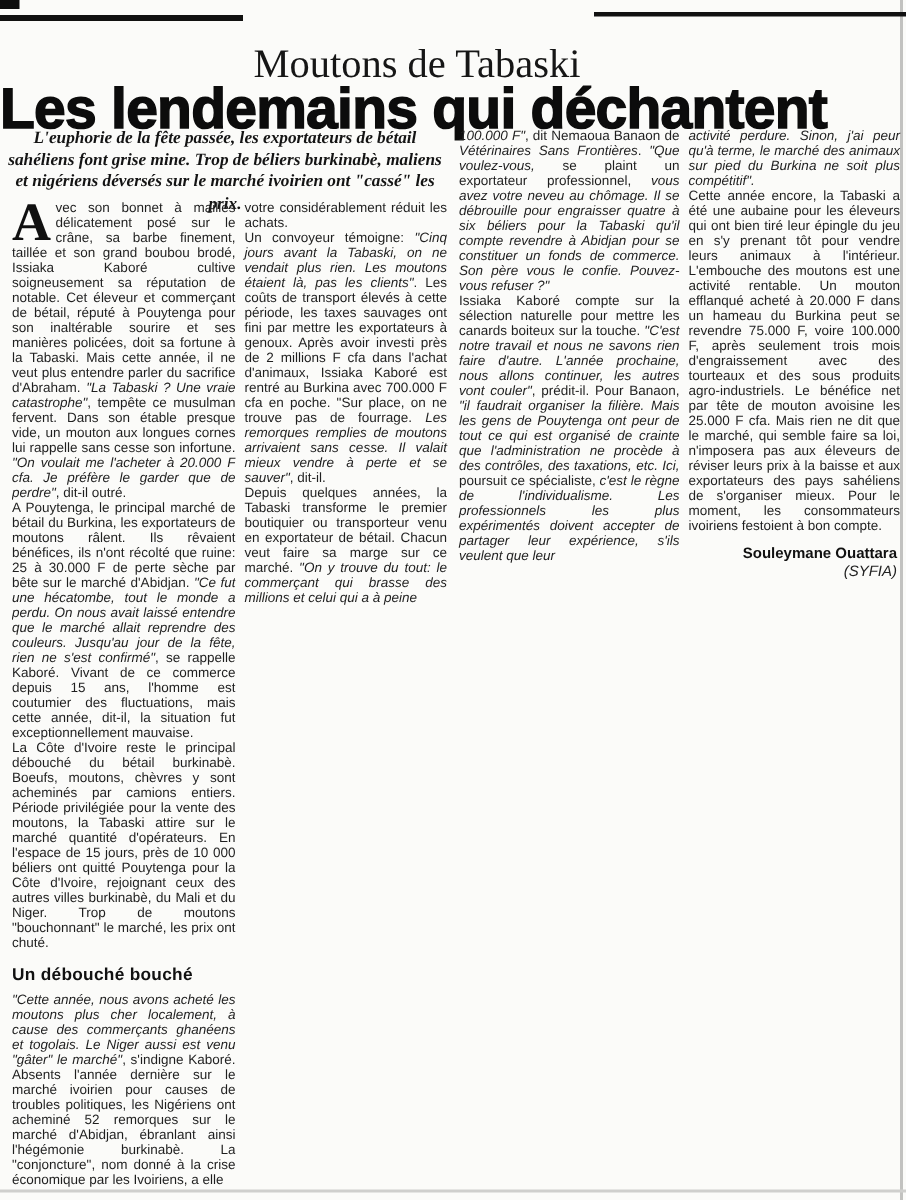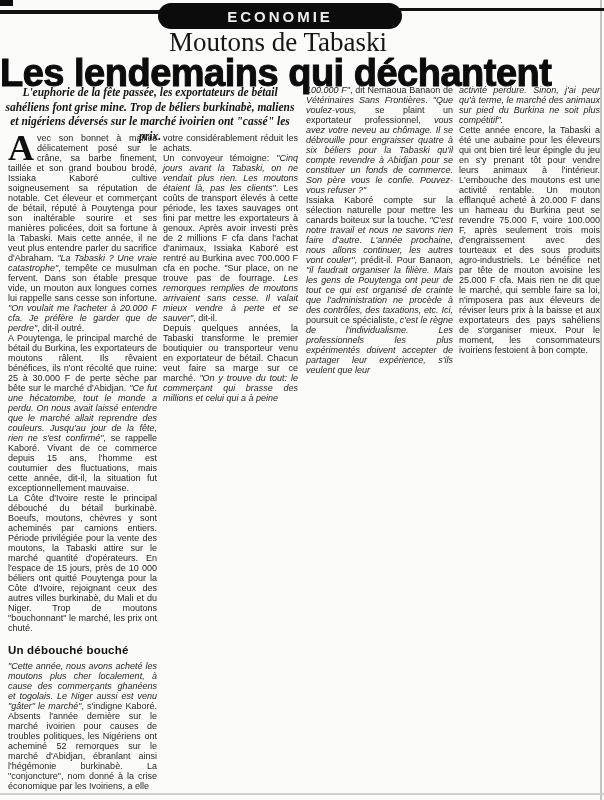--- a/index.html
+++ b/index.html
@@ -60,23 +60,20 @@
 </head>
 <body>
 
 <div class="page">
 
   <div class="corner-mark"></div>
   <div class="edge-right"></div>
   <div class="edge-bottom"></div>
 
   <div class="rule-left"></div>
-  <div class="pill">
-    <span>ECONOMIE</span>
-  </div>
   <div class="rule-right"></div>
 
   <div class="kicker">Moutons de Tabaski</div>
   <h1 class="headline">Les lendemains qui déchantent</h1>
   <div class="lede">L'euphorie de la fête passée, les exportateurs de bétail sahéliens font grise mine. Trop de béliers burkinabè, maliens et nigériens déversés sur le marché ivoirien ont "cassé" les prix.</div>
 
   <div class="col col1">
     <p><span class="dropcap">A</span><span><span>vec son bonnet à mailles délicatement posé sur le crâne, sa barbe finement, taillée et son grand boubou brodé, Issiaka Kaboré cultive soigneusement sa réputation de notable. Cet éleveur et commerçant de bétail, réputé à Pouytenga pour son inaltérable sourire et ses manières policées, doit sa fortune à la Tabaski. Mais cette année, il ne veut plus entendre parler du sacrifice d'Abraham. </span><span class="it">"La Tabaski ? Une vraie catastrophe"</span><span>, tempête ce musulman fervent. Dans son étable presque vide, un mouton aux longues cornes lui rappelle sans cesse son infortune. </span><span class="it">"On voulait me l'acheter à 20.000 F cfa. Je préfère le garder que de perdre"</span><span>, dit-il outré.</span></span></p>
     <p><span>A Pouytenga, le principal marché de bétail du Burkina, les exportateurs de moutons râlent. Ils rêvaient bénéfices, ils n'ont récolté que ruine: 25 à 30.000 F de perte sèche par bête sur le marché d'Abidjan. </span><span class="it">"Ce fut une hécatombe, tout le monde a perdu. On nous avait laissé entendre que le marché allait reprendre des couleurs. Jusqu'au jour de la fête, rien ne s'est confirmé"</span><span>, se rappelle Kaboré. Vivant de ce commerce depuis 15 ans, l'homme est coutumier des fluctuations, mais cette année, dit-il, la situation fut exceptionnellement mauvaise.</span></p>
     <p><span>La Côte d'Ivoire reste le principal débouché du bétail burkinabè. Boeufs, moutons, chèvres y sont acheminés par camions entiers. Période privilégiée pour la vente des moutons, la Tabaski attire sur le marché quantité d'opérateurs. En l'espace de 15 jours, près de 10 000 béliers ont quitté Pouytenga pour la Côte d'Ivoire, rejoignant ceux des autres villes burkinabè, du Mali et du Niger. Trop de moutons "bouchonnant" le marché, les prix ont chuté.</span></p>
@@ -91,15 +88,19 @@
   </div>
 
   <div class="col col3">
     <p><span class="it">100.000 F"</span><span>, dit Nemaoua Banaon de </span><span class="it">Vétérinaires Sans Frontières</span><span>. </span><span class="it">"Que voulez-vous,</span><span> se plaint un exportateur professionnel, </span><span class="it">vous avez votre neveu au chômage. Il se débrouille pour engraisser quatre à six béliers pour la Tabaski qu'il compte revendre à Abidjan pour se constituer un fonds de commerce. Son père vous le confie. Pouvez-vous refuser ?"</span></p>
     <p><span>Issiaka Kaboré compte sur la sélection naturelle pour mettre les canards boiteux sur la touche. </span><span class="it">"C'est notre travail et nous ne savons rien faire d'autre. L'année prochaine, nous allons continuer, les autres vont couler"</span><span>, prédit-il. Pour Banaon, </span><span class="it">"il faudrait organiser la filière. Mais les gens de Pouytenga ont peur de tout ce qui est organisé de crainte que l'administration ne procède à des contrôles, des taxations, etc. Ici,</span><span> poursuit ce spécialiste, </span><span class="it">c'est le règne de l'individualisme. Les professionnels les plus expérimentés doivent accepter de partager leur expérience, s'ils veulent que leur</span></p>
   </div>
 
   <div class="col col4">
     <p><span class="it">activité perdure. Sinon, j'ai peur qu'à terme, le marché des animaux sur pied du Burkina ne soit plus compétitif".</span></p>
     <p><span>Cette année encore, la Tabaski a été une aubaine pour les éleveurs qui ont bien tiré leur épingle du jeu en s'y prenant tôt pour vendre leurs animaux à l'intérieur. L'embouche des moutons est une activité rentable. Un mouton efflanqué acheté à 20.000 F dans un hameau du Burkina peut se revendre 75.000 F, voire 100.000 F, après seulement trois mois d'engraissement avec des tourteaux et des sous produits agro-industriels. Le bénéfice net par tête de mouton avoisine les 25.000 F cfa. Mais rien ne dit que le marché, qui semble faire sa loi, n'imposera pas aux éleveurs de réviser leurs prix à la baisse et aux exportateurs des pays sahéliens de s'organiser mieux. Pour le moment, les consommateurs ivoiriens festoient à bon compte.</span></p>
+    <div class="byline">
+      <div class="author">Souleymane Ouattara</div>
+      <div class="agency">(SYFIA)</div>
+    </div>
   </div>
 
 </div>
 
 </body></html>

